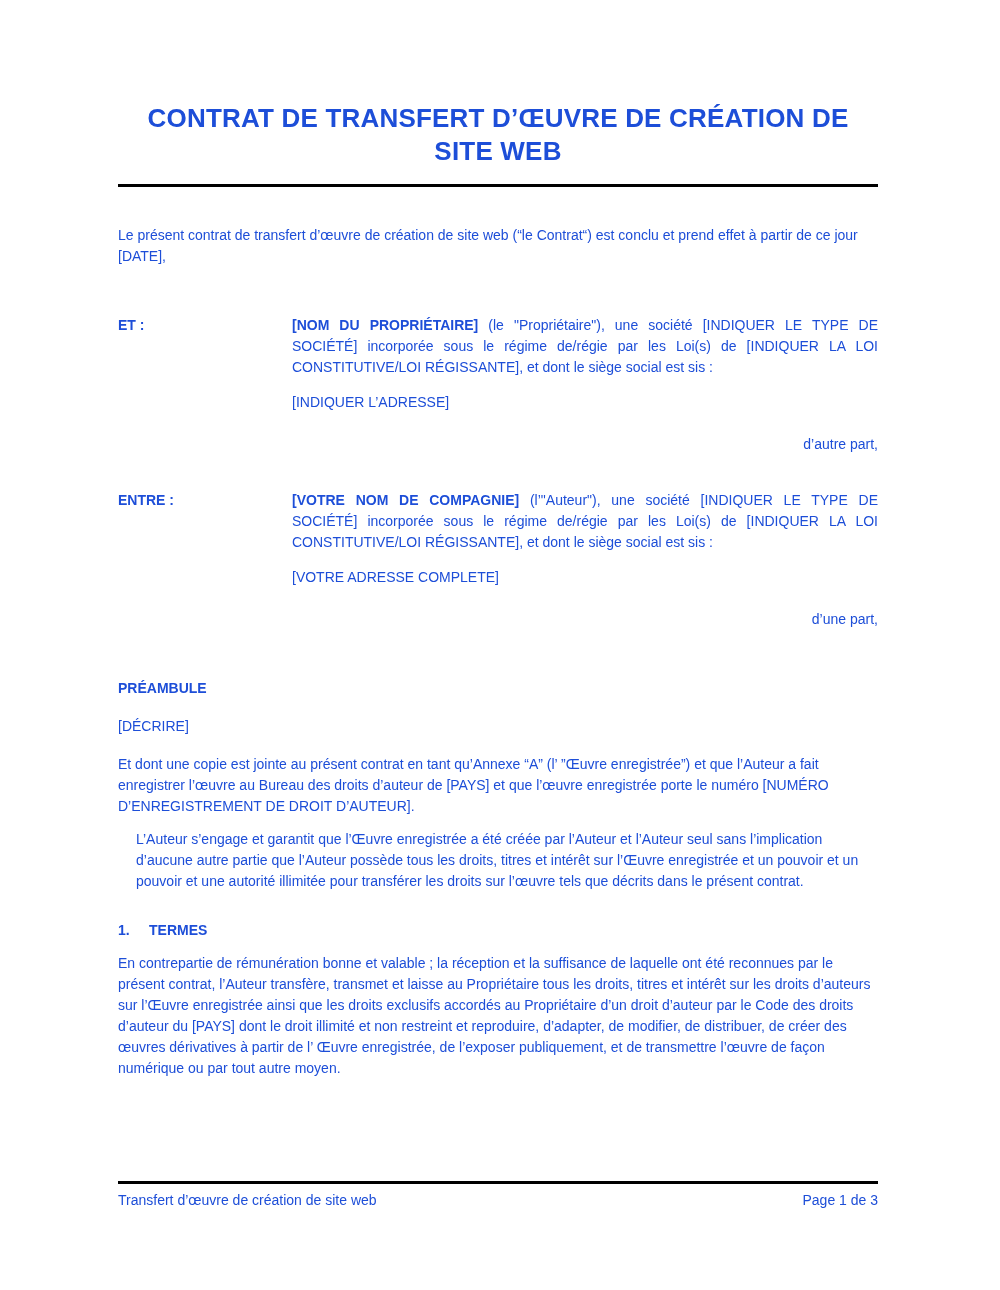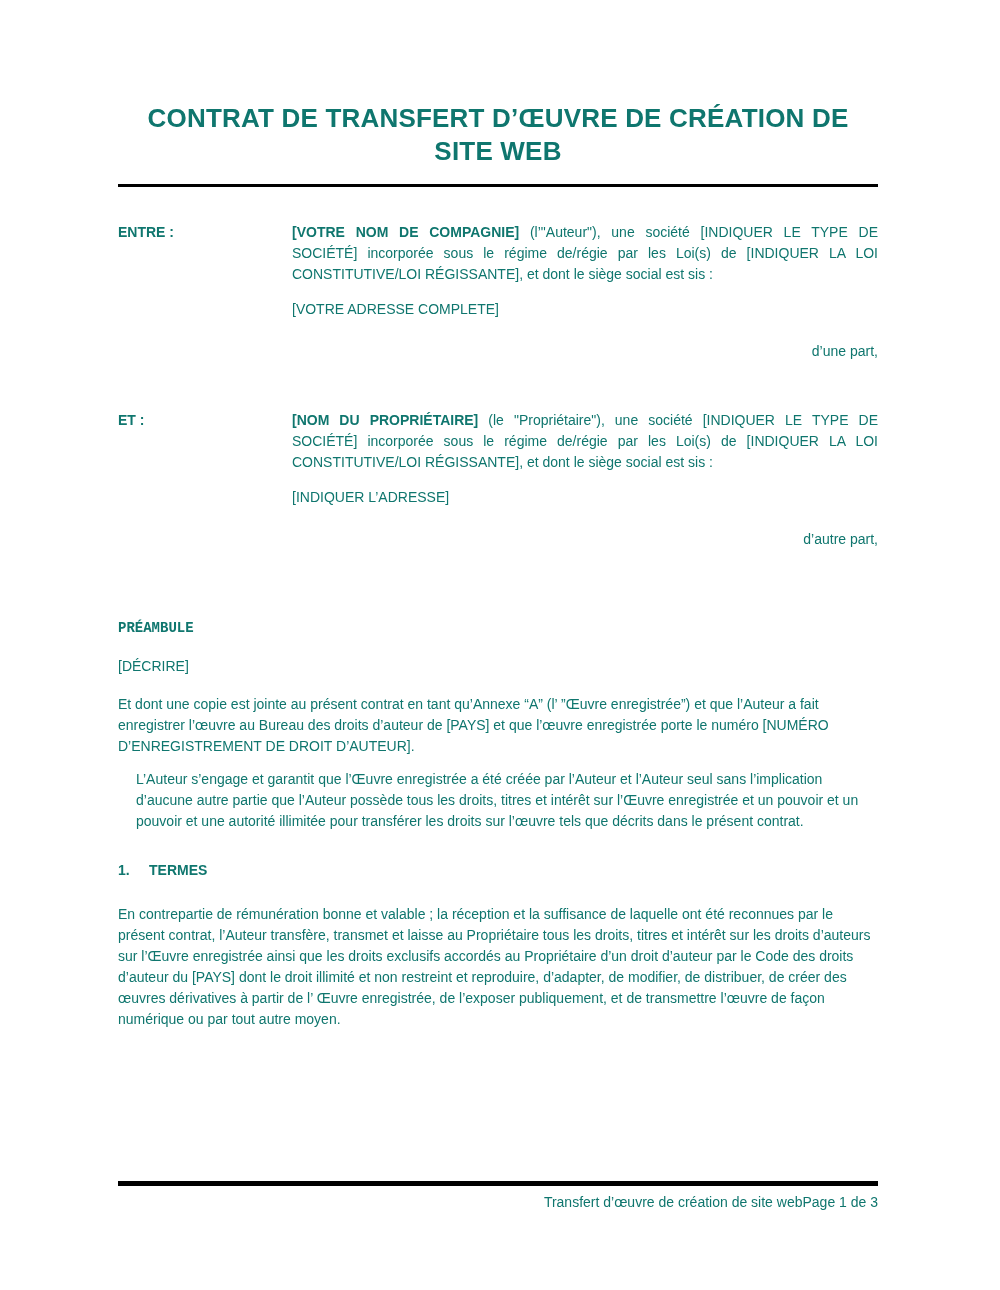--- a/index.html
+++ b/index.html
@@ -1,21 +1,21 @@
 <!DOCTYPE html>
 <html><head>
 <meta charset="utf-8">
 <style>
   html, body { margin: 0; padding: 0; background: #ffffff; }
   .page {
     position: relative;
     width: 996px;
     height: 1290px;
     background: #ffffff;
-    color: #0f766e;
+    color: #1d4ed8;
     font-family: "Liberation Sans", sans-serif;
     font-size: 14px;
     line-height: 21px;
     box-sizing: border-box;
     overflow: hidden;
   }
   .content { padding: 0 118px; }
 
   .doc-title {
     margin: 102px 0 0 0;
@@ -35,66 +35,67 @@
 
   .party-row { display: flex; margin-top: 35px; }
   .party-row.second { margin-top: 48px; }
   .party-label { flex: 0 0 174px; font-weight: bold; }
   .party-body { flex: 1; }
   .party-desc { text-align: justify; }
   .party-name { font-weight: bold; }
   .party-address { margin-top: 14px; }
   .party-part { margin-top: 21px; text-align: right; }
 
-  .preamble-heading { margin-top: 68px; font-weight: bold; font-family: Liberation Mono, monospace; }
+  .preamble-heading { margin-top: 48px; font-weight: bold; }
   .para { margin-top: 17px; }
   .para.first-after-heading { margin-top: 19px; }
   .para.tight { margin-top: 12px; margin-left: 18px; }
 
   .section-heading { margin-top: 28px; font-weight: bold; display: flex; }
   .section-number { flex: 0 0 31px; }
 
-  .section-body { margin-top: 23px; }
+  .section-body { margin-top: 12px; }
 
   .footer {
     position: absolute;
     left: 118px;
     right: 118px;
     top: 1181px;
-    border-top: 5px solid #000000;
+    border-top: 3px solid #000000;
     padding-top: 6px;
     display: flex;
-    justify-content: flex-end;
+    justify-content: space-between;
   }
 </style>
 </head>
 <body>
 
 <div class="page">
   <div class="content">
 
     <h1 class="doc-title">CONTRAT DE TRANSFERT D’ŒUVRE DE CRÉATION DE SITE WEB</h1>
     <hr class="title-rule">
 
+    <p class="intro">Le présent contrat de transfert d’œuvre de création de site web (“le Contrat“) est conclu et prend effet à partir de ce jour [DATE],</p>
+
+    <div class="party-row second">
+      <div class="party-label">ET :</div>
+      <div class="party-body">
+        <p class="party-desc" style="margin:0"><span class="party-name">[NOM DU PROPRIÉTAIRE]</span><span> (le "Propriétaire"), une société [INDIQUER LE TYPE DE SOCIÉTÉ] incorporée sous le régime de/régie par les Loi(s) de [INDIQUER LA LOI CONSTITUTIVE/LOI RÉGISSANTE], et dont le siège social est sis :</span></p>
+        <p class="party-address" style="margin-bottom:0">[INDIQUER L’ADRESSE]</p>
+        <p class="party-part" style="margin-bottom:0">d’autre part,</p>
+      </div>
+    </div>
 
     <div class="party-row">
       <div class="party-label">ENTRE :</div>
       <div class="party-body">
         <p class="party-desc" style="margin:0"><span class="party-name">[VOTRE NOM DE COMPAGNIE]</span><span> (l’"Auteur"), une société [INDIQUER LE TYPE DE SOCIÉTÉ] incorporée sous le régime de/régie par les Loi(s) de [INDIQUER LA LOI CONSTITUTIVE/LOI RÉGISSANTE], et dont le siège social est sis :</span></p>
         <p class="party-address" style="margin-bottom:0">[VOTRE ADRESSE COMPLETE]</p>
         <p class="party-part" style="margin-bottom:0">d’une part,</p>
-      </div>
-    </div>
-
-    <div class="party-row second">
-      <div class="party-label">ET :</div>
-      <div class="party-body">
-        <p class="party-desc" style="margin:0"><span class="party-name">[NOM DU PROPRIÉTAIRE]</span><span> (le "Propriétaire"), une société [INDIQUER LE TYPE DE SOCIÉTÉ] incorporée sous le régime de/régie par les Loi(s) de [INDIQUER LA LOI CONSTITUTIVE/LOI RÉGISSANTE], et dont le siège social est sis :</span></p>
-        <p class="party-address" style="margin-bottom:0">[INDIQUER L’ADRESSE]</p>
-        <p class="party-part" style="margin-bottom:0">d’autre part,</p>
       </div>
     </div>
 
     <p class="preamble-heading" style="margin-bottom:0">PRÉAMBULE</p>
     <p class="para" style="margin-bottom:4px">[DÉCRIRE]</p>
     <p class="para" style="margin-bottom:0">Et dont une copie est jointe au présent contrat en tant qu’Annexe “A”  (l’ ”Œuvre enregistrée”) et que l’Auteur a fait enregistrer l’œuvre au Bureau des droits d’auteur de [PAYS] et que l’œuvre enregistrée porte le numéro [NUMÉRO D’ENREGISTREMENT DE DROIT D’AUTEUR].</p>
     <p class="para tight" style="margin-bottom:0">L’Auteur s’engage et garantit que l’Œuvre enregistrée a été créée par l’Auteur et l’Auteur seul sans l’implication d’aucune autre partie que l’Auteur possède tous les droits, titres et intérêt sur l’Œuvre enregistrée et un pouvoir et un pouvoir et une autorité illimitée pour transférer les droits sur l’œuvre tels que décrits dans le présent contrat.</p>
 
     <div class="section-heading">
       <span class="section-number">1.</span>

